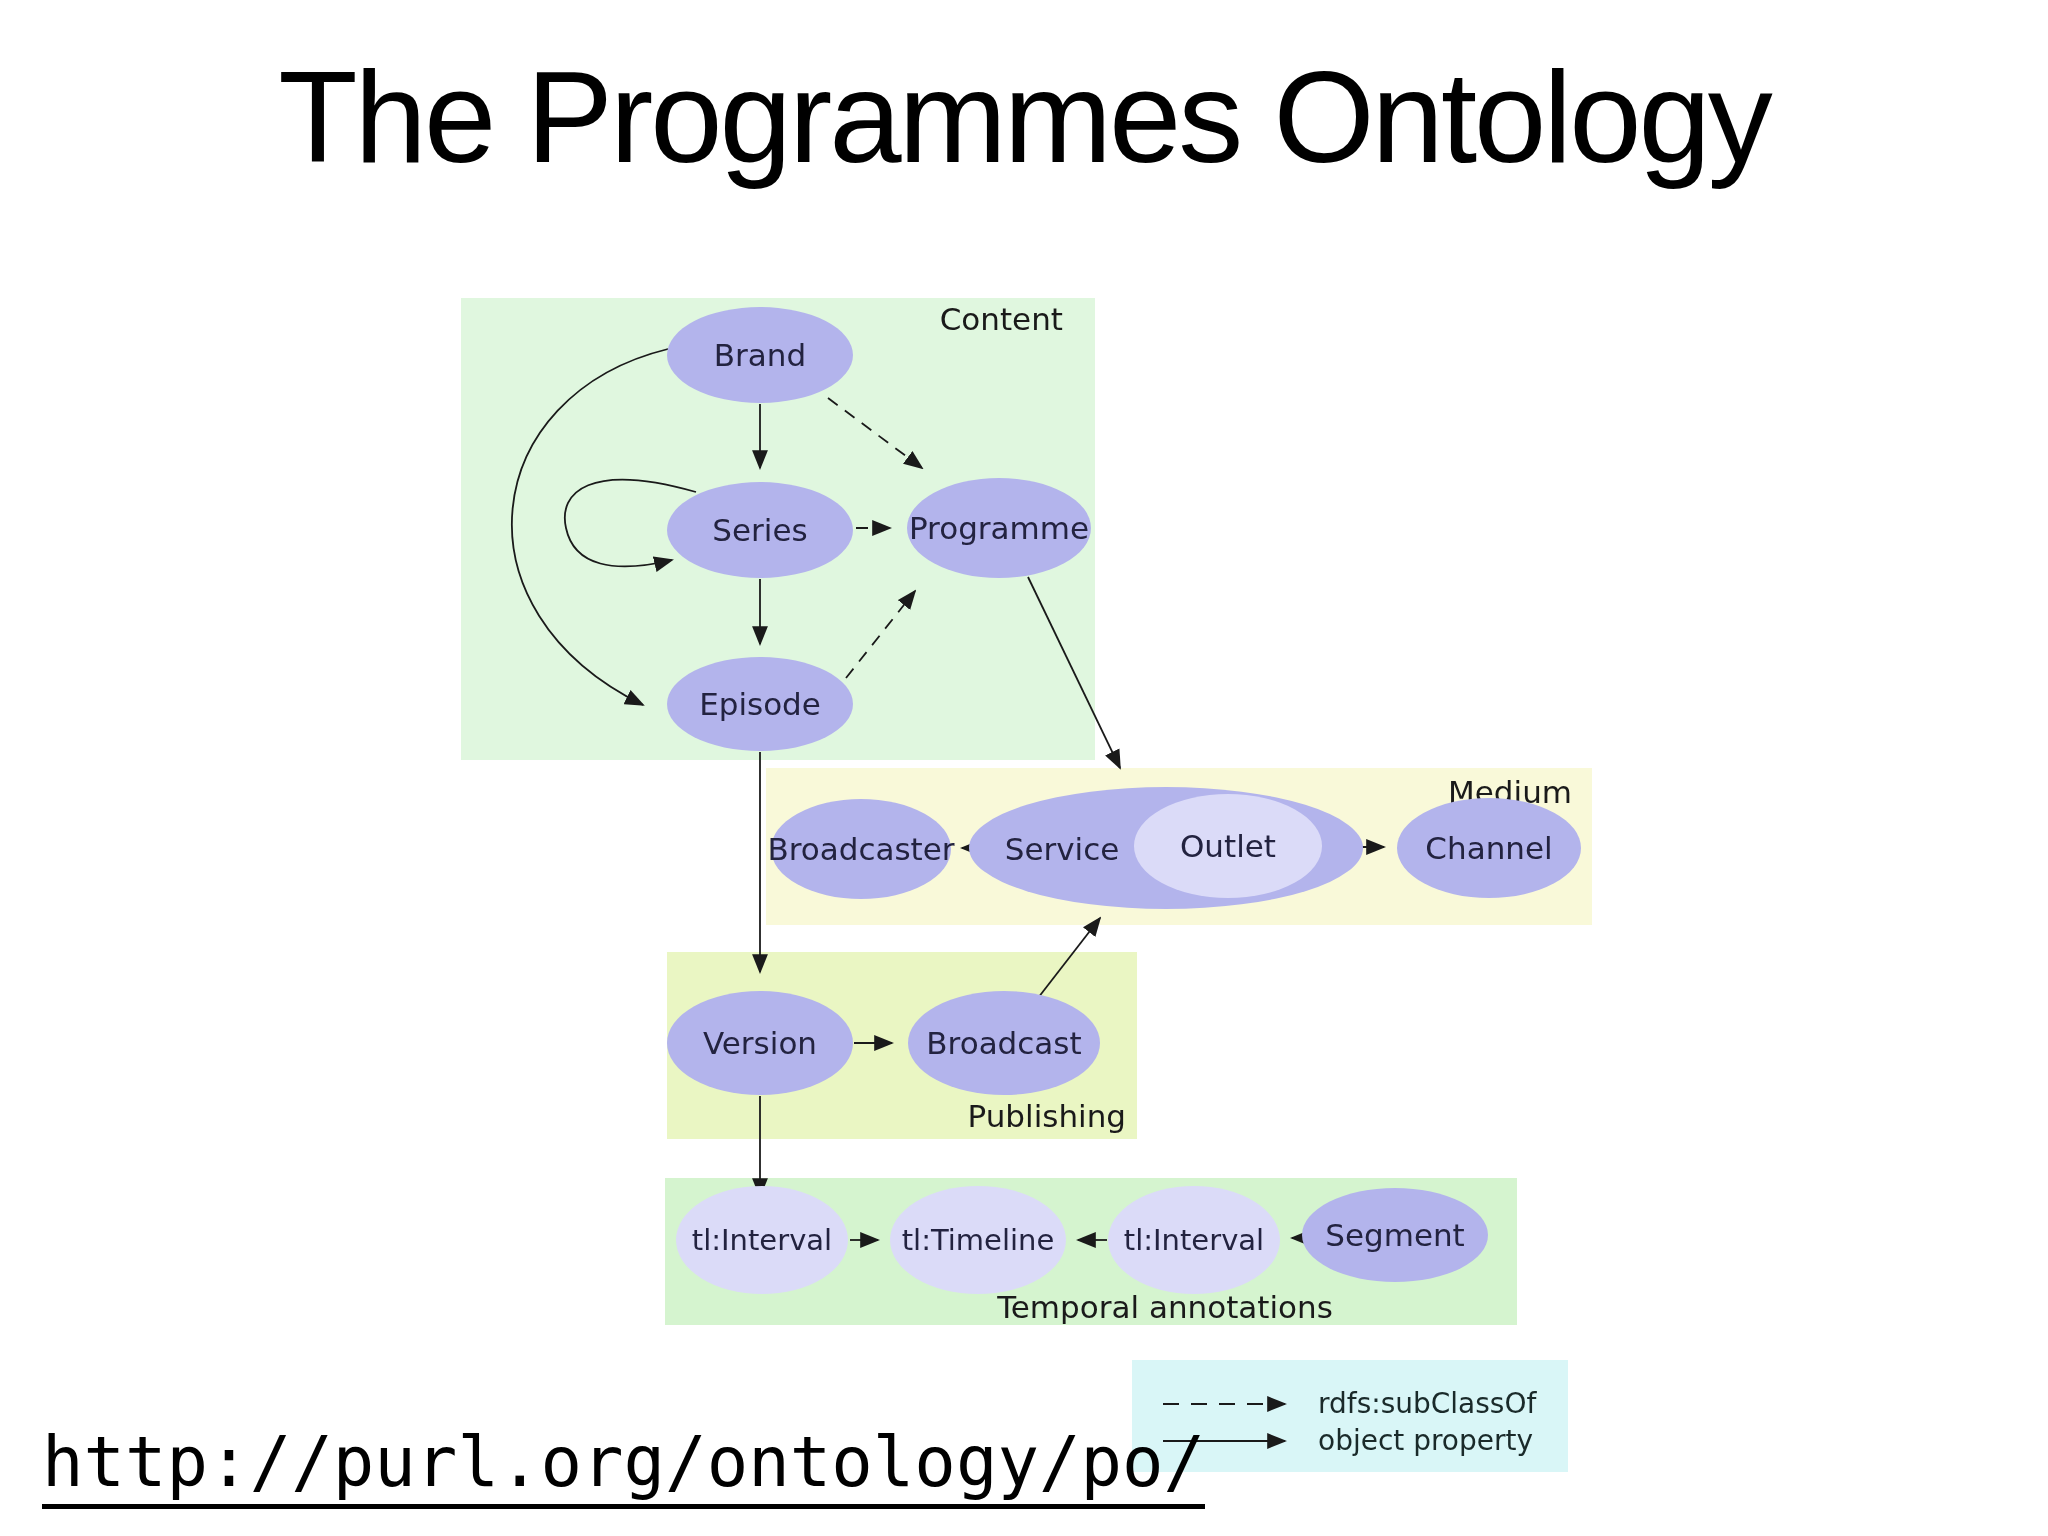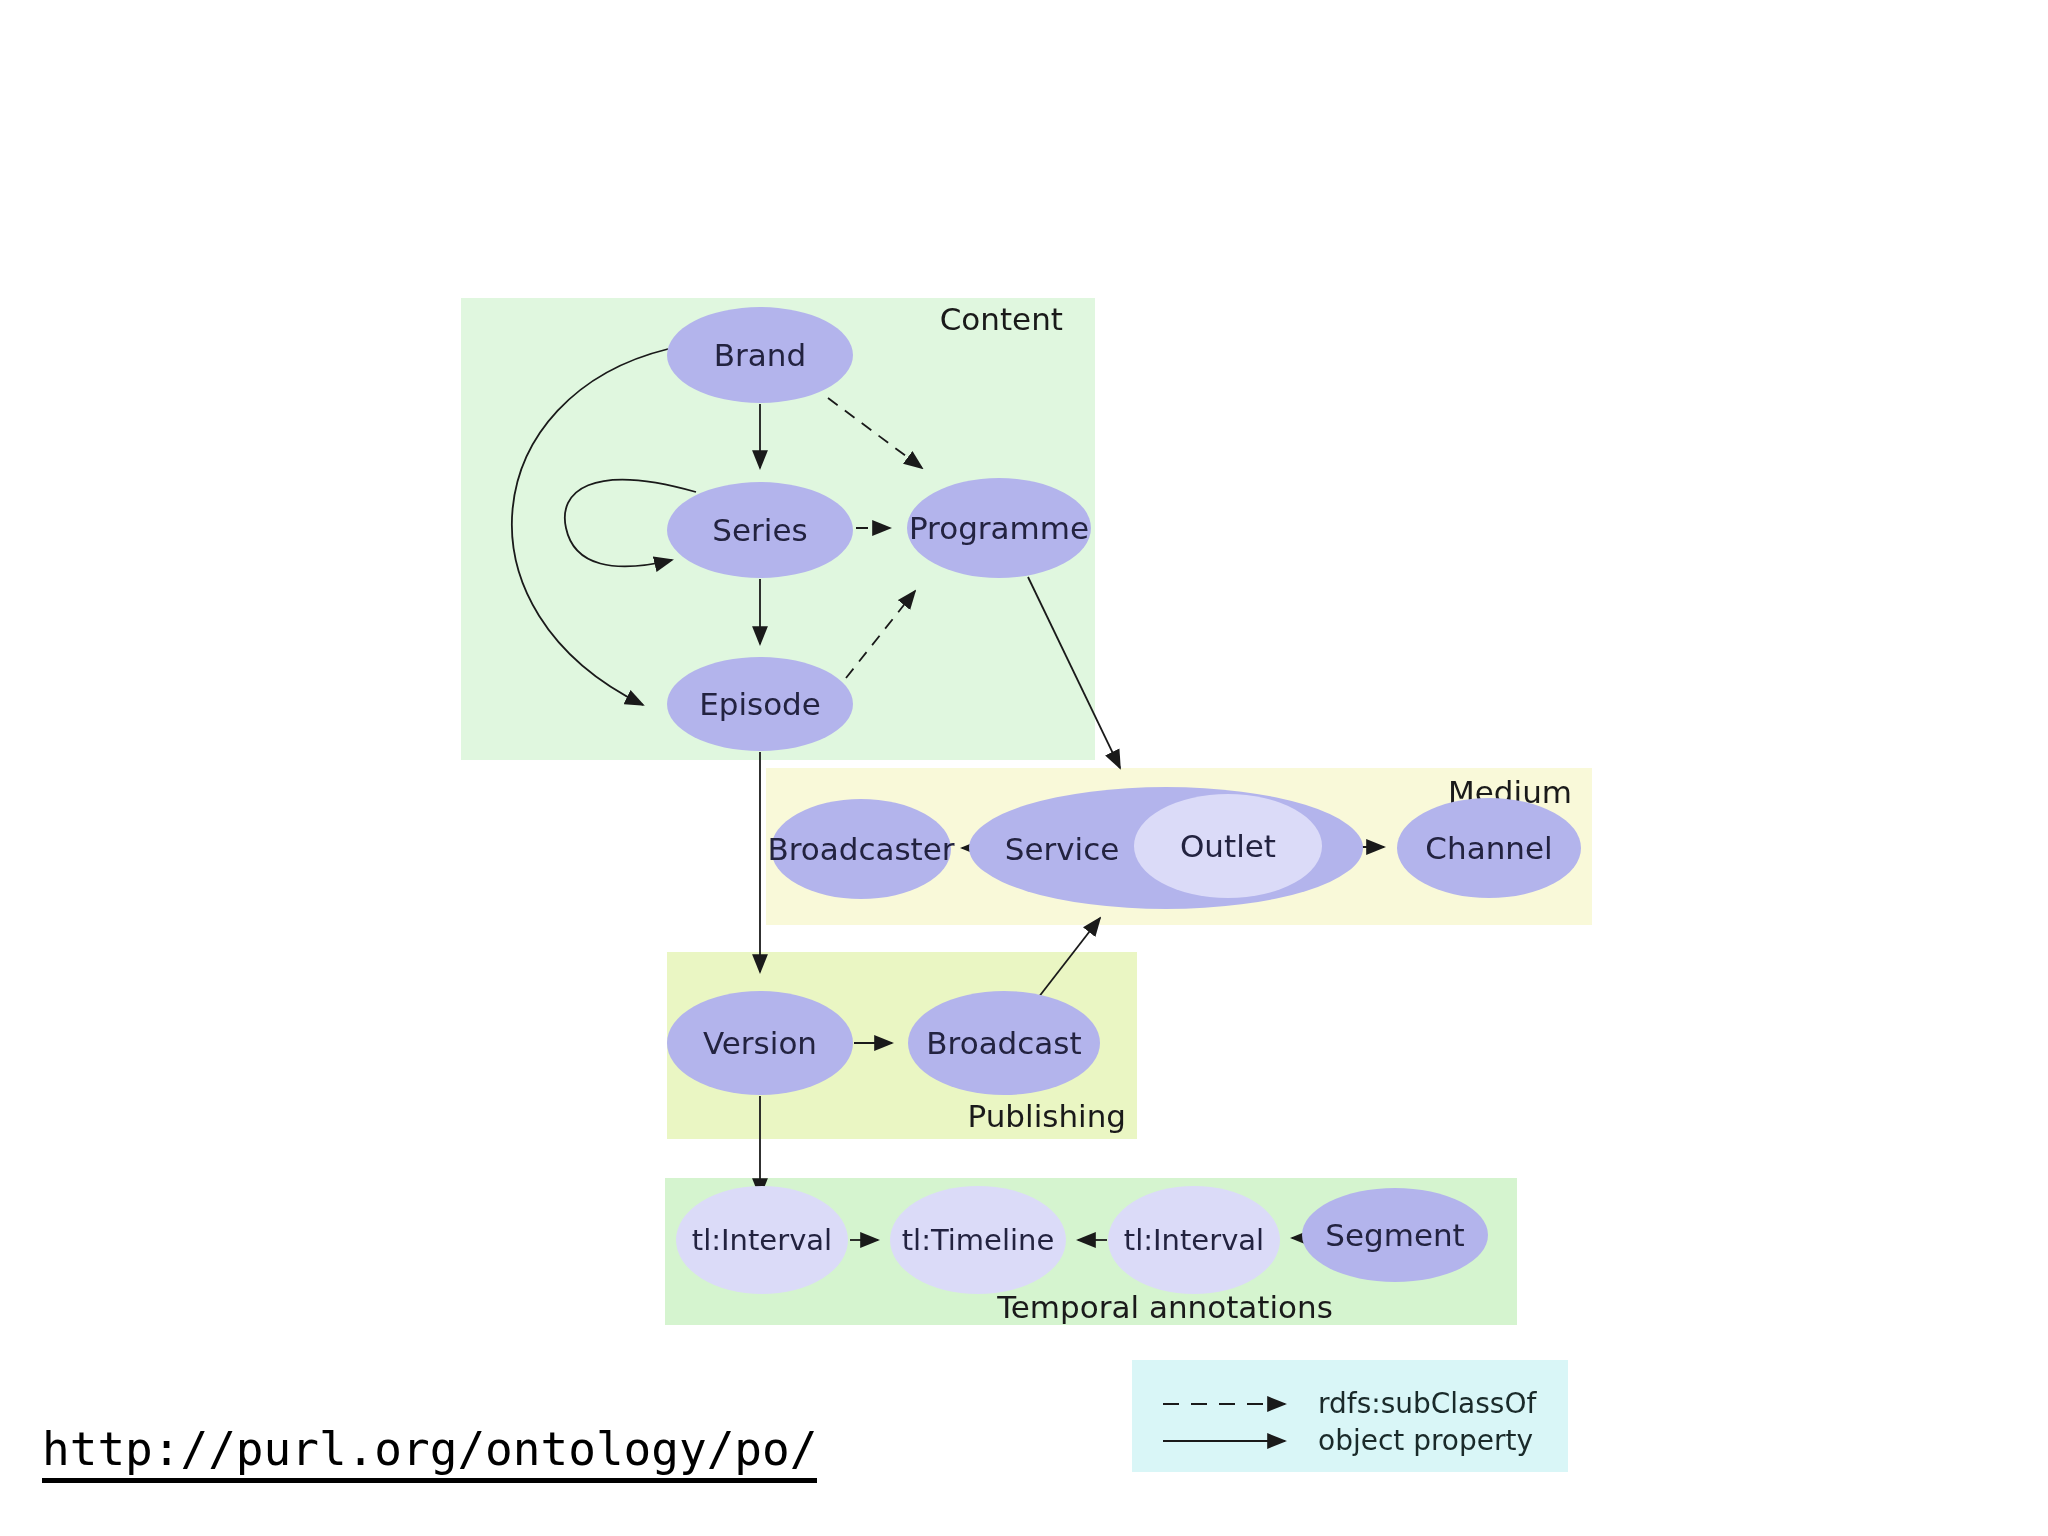--- a/index.html
+++ b/index.html
@@ -10,28 +10,29 @@
          letter-spacing:-3px;color:#000;}
   .diagram{position:absolute;left:0;top:0;}
   .group-label{font-size:31px;fill:#1a1a1a;}
   .node-label{font-size:31px;fill:#232340;}
   .node-label-sm{font-size:29px;fill:#232340;}
   .edge{stroke:#1a1a1a;stroke-width:1.8;fill:none;}
   .edge-dashed{stroke:#1a1a1a;stroke-width:1.8;fill:none;stroke-dasharray:12 9;}
   .legend-dashed{stroke:#1a1a1a;stroke-width:1.8;fill:none;stroke-dasharray:16 12;}
   .legend-label{font-size:28px;fill:#1a2a2a;}
   .url-bar{position:absolute;left:42px;top:1422px;}
-  .url-bar a{font-family:"DejaVu Sans Mono","Liberation Mono",monospace;font-size:46px;
+  .url-bar a{font-family:"DejaVu Sans Mono","Liberation Mono",monospace;font-size:69px;
          color:#000;text-decoration:none;border-bottom:5px solid #000;padding-bottom:2px;}
 </style>
 </head>
 <body>
 
 <div class="slide">
 
+  <div class="slide-title">The Programmes Ontology</div>
 
   <svg class="diagram" width="2048" height="1536" viewBox="0 0 2048 1536" xmlns="http://www.w3.org/2000/svg">
     <defs>
       <marker id="arrow" viewBox="0 0 10 8" markerWidth="11" markerHeight="9" refX="9" refY="4" orient="auto">
         <path d="M0,0 L10,4 L0,8 Z" fill="#1a1a1a"></path>
       </marker>
     </defs>
 
     <rect x="461" y="298" width="634" height="462" fill="#e0f7df"></rect>
     <rect x="766" y="768" width="826" height="157" fill="#f9f9d9"></rect>

